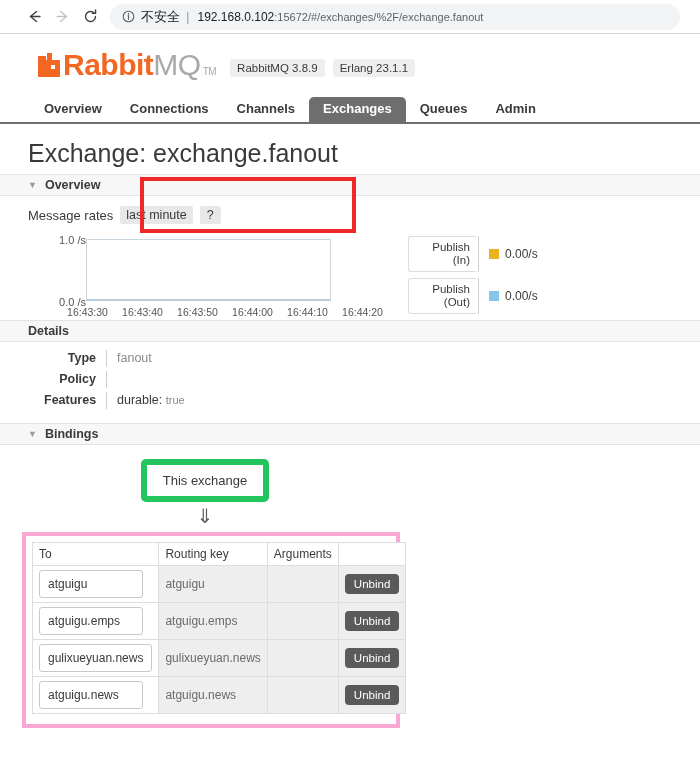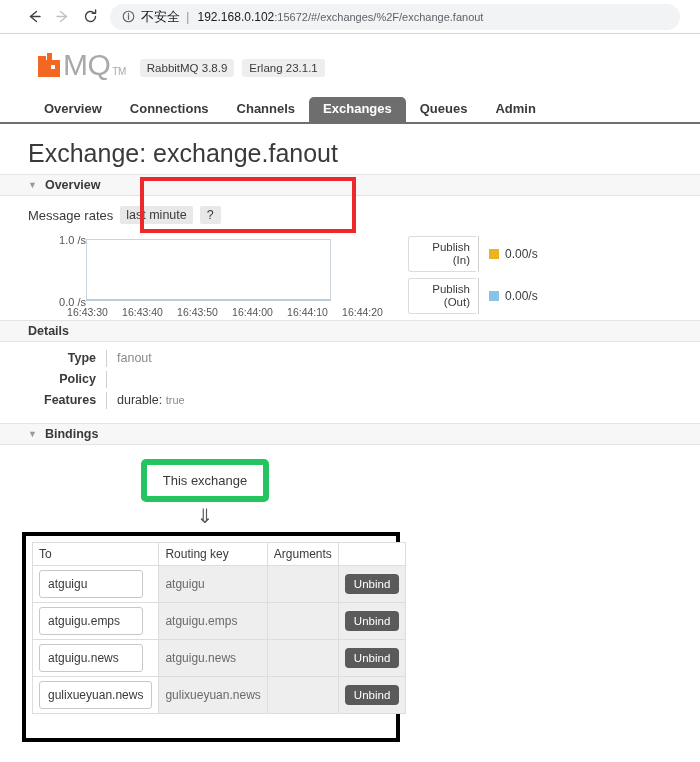--- a/index.html
+++ b/index.html
@@ -293,23 +293,23 @@
     font-size: 20px;
     color: #5a5a5a;
     line-height: 20px;
     padding: 4px 0 2px 0;
   }
 
   .bindings-box {
     position: relative;
     margin: 4px 0 0 22px;
     width: 378px;
-    border: 4px solid #000000;
-    background: #ffffff;
-    padding: 6px 6px 24px 6px;
+    border: 4px solid #f9a8d4;
+    background: #ffffff;
+    padding: 6px 6px 10px 6px;
   }
   table.bindings {
     border-collapse: collapse;
     width: 100%;
     font-size: 12px;
   }
   table.bindings th {
     text-align: left;
     font-weight: normal;
     color: #3a3a3a;
@@ -408,20 +408,21 @@
 <div class="page">
 
   <div class="logo-row">
     <div class="logo">
       <span class="logo-mark">
         <span class="lm-a"></span>
           <span class="lm-ear"></span>
           <span class="lm-b"></span>
           <span class="lm-dot"></span>
       </span>
+      <span class="logo-rabbit">Rabbit</span>
         <span class="logo-mq">MQ</span>
       <span class="logo-tm">TM</span>
     </div>
     <div class="version-badges">
       <span class="badge">RabbitMQ 3.8.9</span>
       <span class="badge">Erlang 23.1.1</span>
     </div>
   </div>
 
   <div class="nav-tabs">
@@ -548,38 +549,38 @@
               <span class="queue-chip">atguigu.emps</span>
             </td>
             <td class="routing-key">atguigu.emps</td>
             <td></td>
             <td>
               <span class="unbind-btn">Unbind</span>
             </td>
           </tr>
           <tr>
             <td class="to-cell">
+              <span class="queue-chip">gulixueyuan.news</span>
+            </td>
+            <td class="routing-key">gulixueyuan.news</td>
+            <td></td>
+            <td>
+              <span class="unbind-btn">Unbind</span>
+            </td>
+          </tr>
+          <tr>
+            <td class="to-cell">
               <span class="queue-chip">atguigu.news</span>
             </td>
             <td class="routing-key">atguigu.news</td>
             <td></td>
             <td>
               <span class="unbind-btn">Unbind</span>
             </td>
           </tr>
-          <tr>
-            <td class="to-cell">
-              <span class="queue-chip">gulixueyuan.news</span>
-            </td>
-            <td class="routing-key">gulixueyuan.news</td>
-            <td></td>
-            <td>
-              <span class="unbind-btn">Unbind</span>
-            </td>
-          </tr>
         </tbody>
       </table>
     </div>
 
   </div>
 
   <div class="title-annot"></div>
 </div>
 
 </body></html>

